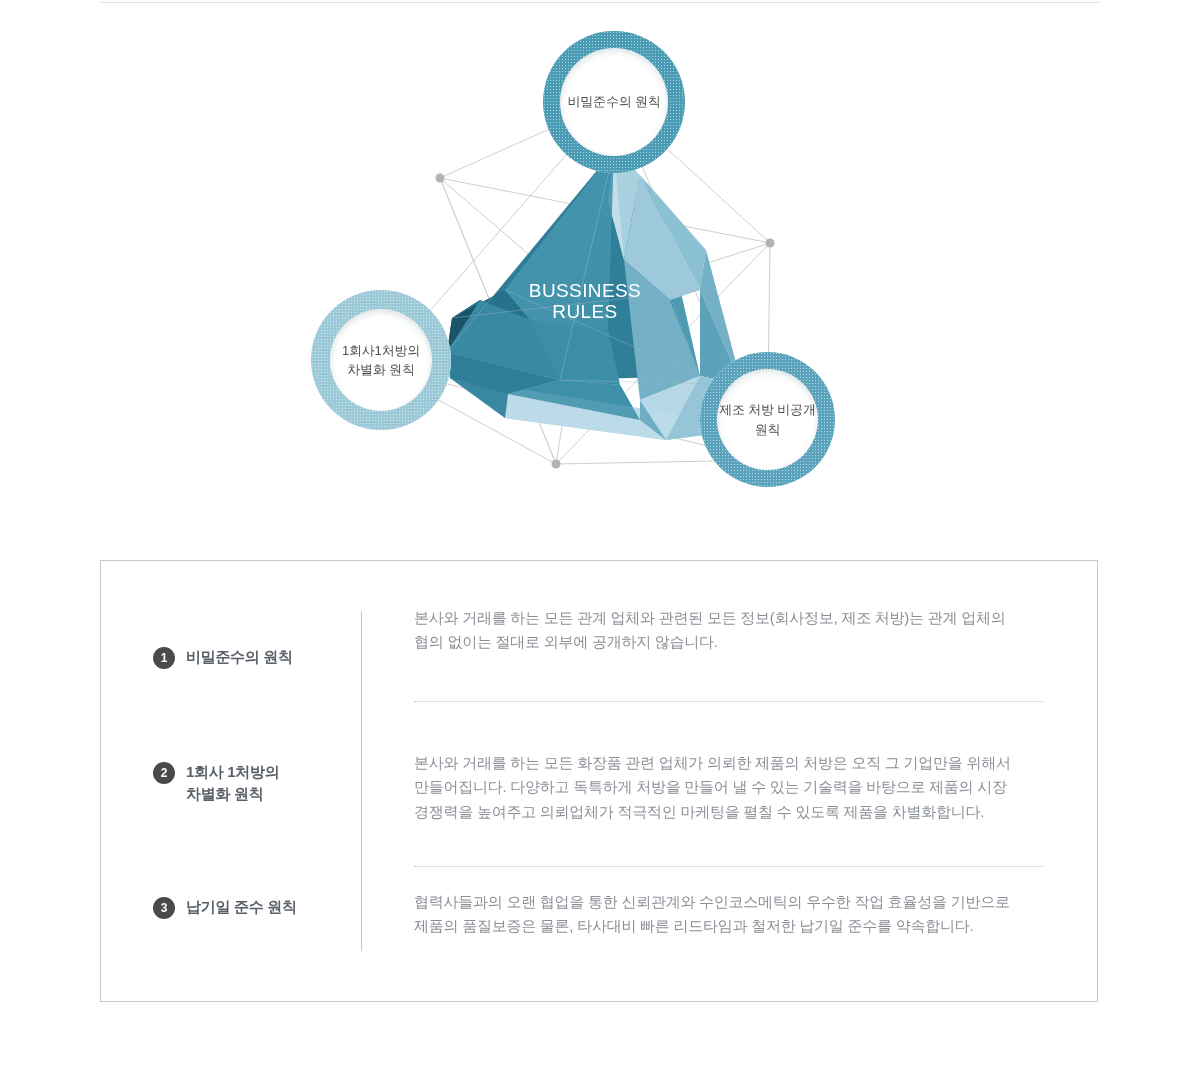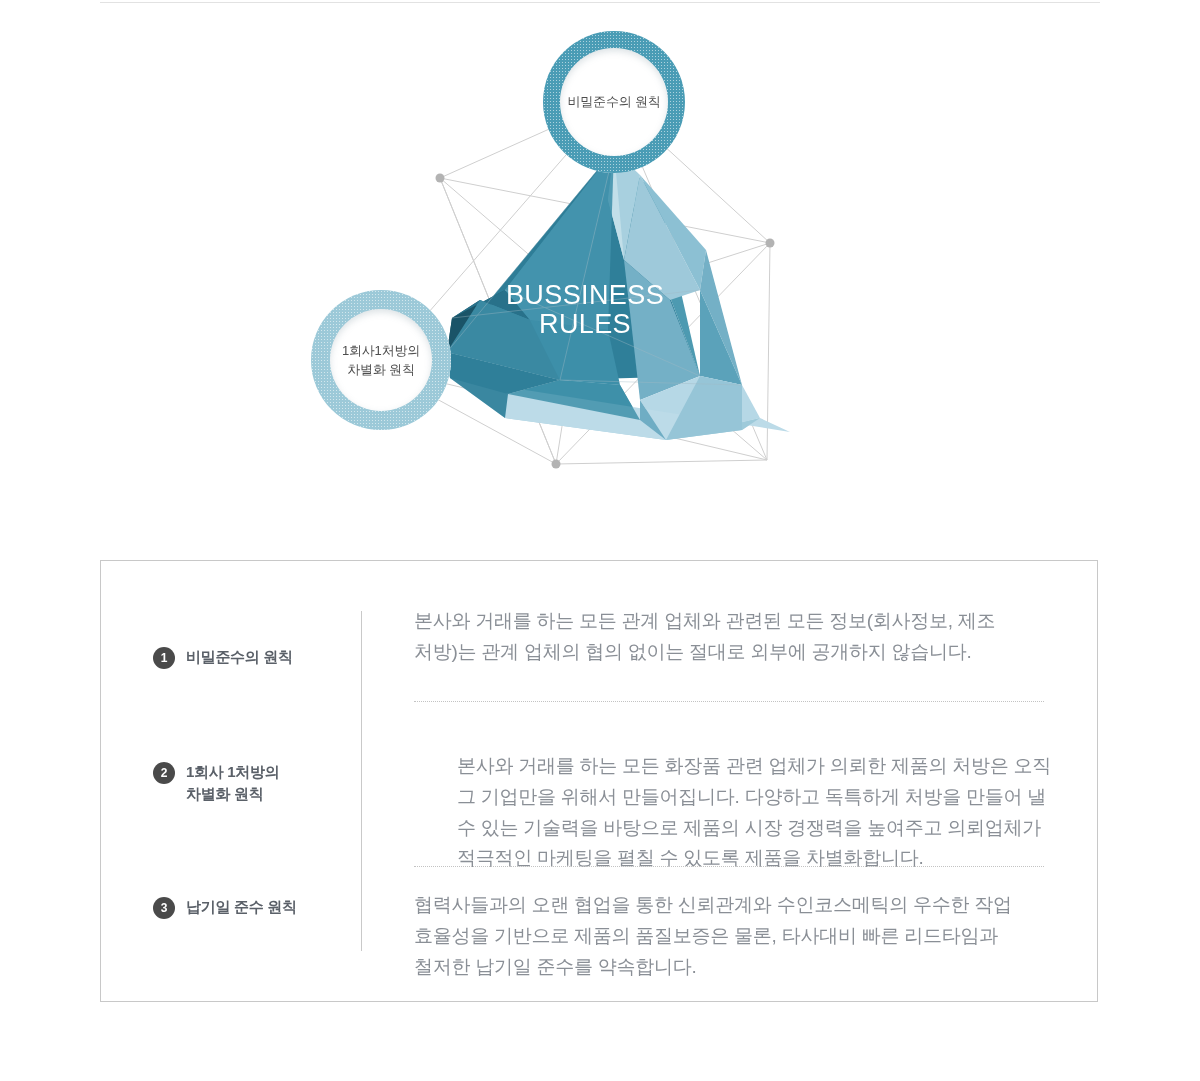--- a/index.html
+++ b/index.html
@@ -115,21 +115,21 @@
 
   
   .hero-wordmark {
     position: absolute;
     left: 470px;
     top: 281px;
     width: 230px;
     z-index: 4;
     text-align: center;
     color: #ffffff;
-    font-size: 27px;
+    font-size: 19px;
     line-height: 1.08;
     letter-spacing: 0.4px;
     white-space: pre-line;
     pointer-events: none;
   }
 
   
   .panel {
     position: absolute;
     left: 100px;
@@ -187,38 +187,38 @@
     font-weight: bold;
     line-height: 1.45;
     letter-spacing: -0.3px;
     white-space: pre-line;
   }
   .rule-body {
     position: absolute;
     left: 313px;
     width: 600px;
     color: #8a8f96;
-    font-size: 19px;
+    font-size: 15px;
     line-height: 1.62;
     letter-spacing: -0.25px;
   }
   .rule-sep {
     position: absolute;
     left: 313px;
     width: 630px;
     height: 0;
     border-top: 1px dotted #c3c3c3;
   }
 
   
   #row-1 { top: 0; }
   #row-1 .rule-head { top: 85px; }
   #row-1 .rule-body { top: 45px; }
   #row-2 .rule-head { top: 200px; }
-  #row-2 .rule-body { top: 190px; margin-left: 43px; }
+  #row-2 .rule-body { top: 190px; }
   #row-3 .rule-head { top: 335px; }
   #row-3 .rule-body { top: 329px; }
   #sep-1 { top: 140px; }
   #sep-2 { top: 305px; }
 </style>
 </head>
 <body>
 
 <div class="top-rule"></div>
 
@@ -304,20 +304,26 @@
     <span class="node-label">비밀준수의 원칙</span>
   </div>
 
   <div class="node" id="node-exclusive">
     <span class="ring"></span>
     <span class="hole"></span>
     <span class="node-label">1회사1처방의
 차별화 원칙</span>
   </div>
 
+  <div class="node" id="node-nondisclosure">
+    <span class="ring"></span>
+    <span class="hole"></span>
+    <span class="node-label">제조 처방 비공개
+원칙</span>
+  </div>
 </div>
 
 <div class="panel">
   <div class="panel-inner">
     <div class="panel-divider"></div>
 
     <div class="rule-row" id="row-1">
       <div class="rule-head">
         <span class="rule-num">1</span>
         <span class="rule-title">비밀준수의 원칙</span>

